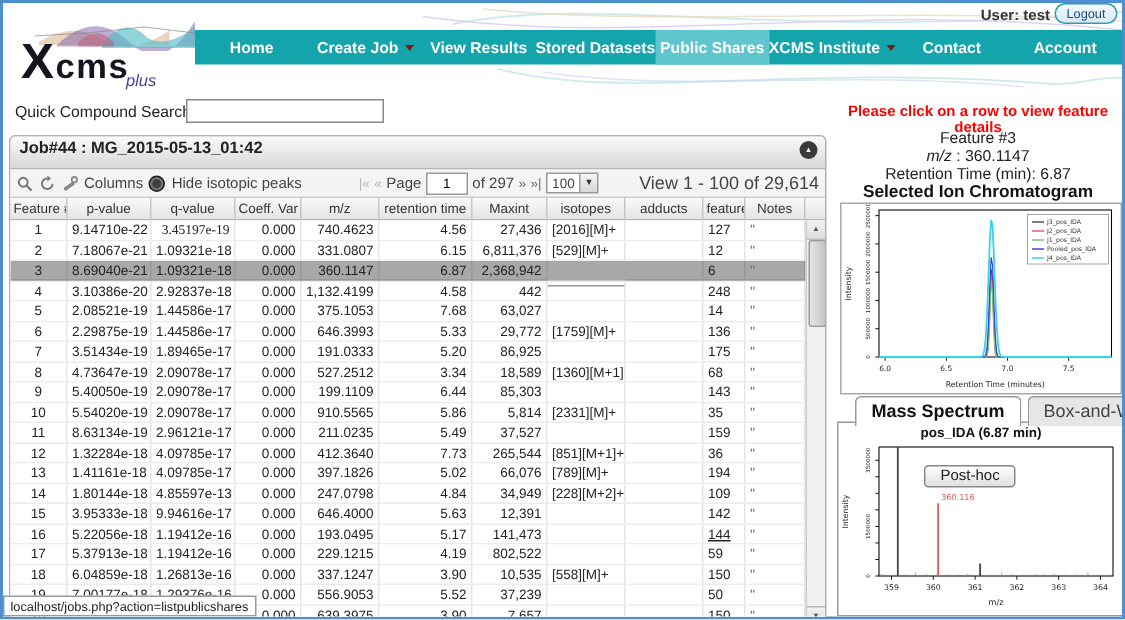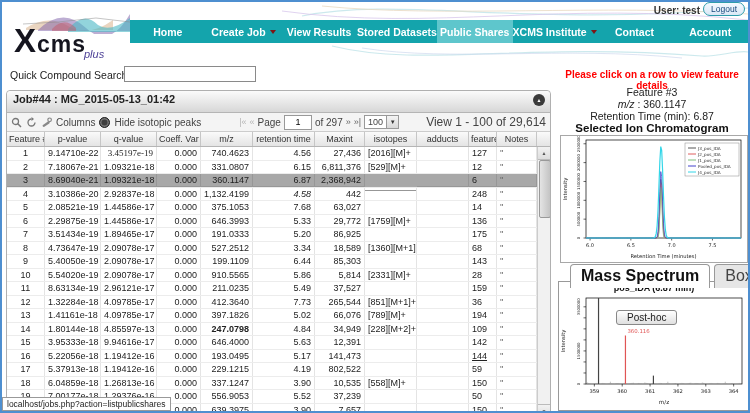--- a/index.html
+++ b/index.html
@@ -68,21 +68,21 @@
   
   .rline{position:absolute;left:550px;width:200px;text-align:center;color:#222;}
   .prompt{top:67px;color:#ff0000;font-weight:bold;font-size:10px;}
   .feat-title{top:84px;font-size:10.5px;}
   .mz-line{top:96px;font-size:10.5px;}
   .mz-line .it{font-style:italic;}
   .rt-line{top:108px;font-size:10.5px;}
   .sic-title{top:120px;font-size:11.5px;font-weight:bold;color:#111;}
   .sic-box{position:absolute;left:558px;top:133px;width:186px;height:126px;border:1px solid #a8a8a8;background:#fff;}
   .tabs{position:absolute;left:568px;top:262px;display:flex;z-index:3;}
-  .tab{font-size:16px;padding:2px 10px 3px;border:1px solid #999;border-bottom:none;border-radius:4px 4px 0 0;
+  .tab{font-size:12px;padding:2px 10px 3px;border:1px solid #999;border-bottom:none;border-radius:4px 4px 0 0;
     background:#e6e6e6;color:#444;margin-right:4px;cursor:pointer;white-space:nowrap;}
   .tab.active{background:#fff;font-weight:bold;color:#111;}
   .spec-panel{position:absolute;left:556px;top:279px;width:190px;height:128px;border:1px solid #999;background:#fff;z-index:2;}
   .spec-title{text-align:center;font-size:9px;font-weight:bold;color:#111;margin-top:1px;}
   .posthoc{position:absolute;left:614px;top:272px;z-index:6;font-size:10px;padding:1px 10px;}
   svg text{font-family:"DejaVu Sans",sans-serif;}
 </style>
 </head>
 <body>
 
@@ -236,21 +236,21 @@
           <div class="tcell lft" style="width: 52px;"></div>
           <div class="tcell lft" style="width: 28px;">6</div>
           <div class="tcell lft" style="width: 40px; color: rgb(102, 102, 102);">''</div>
         </div>
         <div class="trow">
           <div class="tcell ctr" style="width: 38px;">4</div>
           <div class="tcell num" style="width: 56px;">3.10386e-20</div>
           <div class="tcell num" style="width: 56px;">2.92837e-18</div>
           <div class="tcell num" style="width: 44px;">0.000</div>
           <div class="tcell num" style="width: 52px;">1,132.4199</div>
-          <div class="tcell num" style="width: 62px; font-style: italic;">4.58</div>
+          <div class="tcell num" style="width: 62px;">4.58</div>
           <div class="tcell num" style="width: 50px;">442</div>
           <div class="tcell lft" style="width: 52px;"></div>
           <div class="tcell lft" style="width: 52px;"></div>
           <div class="tcell lft" style="width: 28px;">248</div>
           <div class="tcell lft" style="width: 40px; color: rgb(102, 102, 102);">''</div>
         </div>
         <div class="trow">
           <div class="tcell ctr" style="width: 38px;">5</div>
           <div class="tcell num" style="width: 56px;">2.08521e-19</div>
           <div class="tcell num" style="width: 56px;">1.44586e-17</div>
@@ -318,21 +318,21 @@
         <div class="trow">
           <div class="tcell ctr" style="width: 38px;">10</div>
           <div class="tcell num" style="width: 56px;">5.54020e-19</div>
           <div class="tcell num" style="width: 56px;">2.09078e-17</div>
           <div class="tcell num" style="width: 44px;">0.000</div>
           <div class="tcell num" style="width: 52px;">910.5565</div>
           <div class="tcell num" style="width: 62px;">5.86</div>
           <div class="tcell num" style="width: 50px;">5,814</div>
           <div class="tcell lft" style="width: 52px;">[2331][M]+</div>
           <div class="tcell lft" style="width: 52px;"></div>
-          <div class="tcell lft" style="width: 28px;">28</div>
+          <div class="tcell lft" style="width: 28px;">35</div>
           <div class="tcell lft" style="width: 40px; color: rgb(102, 102, 102);">''</div>
         </div>
         <div class="trow">
           <div class="tcell ctr" style="width: 38px;">11</div>
           <div class="tcell num" style="width: 56px;">8.63134e-19</div>
           <div class="tcell num" style="width: 56px;">2.96121e-17</div>
           <div class="tcell num" style="width: 44px;">0.000</div>
           <div class="tcell num" style="width: 52px;">211.0235</div>
           <div class="tcell num" style="width: 62px;">5.49</div>
           <div class="tcell num" style="width: 50px;">37,527</div>
@@ -365,21 +365,21 @@
           <div class="tcell lft" style="width: 52px;">[789][M]+</div>
           <div class="tcell lft" style="width: 52px;"></div>
           <div class="tcell lft" style="width: 28px;">194</div>
           <div class="tcell lft" style="width: 40px; color: rgb(102, 102, 102);">''</div>
         </div>
         <div class="trow">
           <div class="tcell ctr" style="width: 38px;">14</div>
           <div class="tcell num" style="width: 56px;">1.80144e-18</div>
           <div class="tcell num" style="width: 56px;">4.85597e-13</div>
           <div class="tcell num" style="width: 44px;">0.000</div>
-          <div class="tcell num" style="width: 52px; font-weight: bold;">247.0798</div>
+          <div class="tcell num" style="width: 52px;">247.0798</div>
           <div class="tcell num" style="width: 62px;">4.84</div>
           <div class="tcell num" style="width: 50px;">34,949</div>
           <div class="tcell lft" style="width: 52px;">[228][M+2]+</div>
           <div class="tcell lft" style="width: 52px;"></div>
           <div class="tcell lft" style="width: 28px;">109</div>
           <div class="tcell lft" style="width: 40px; color: rgb(102, 102, 102);">''</div>
         </div>
         <div class="trow">
           <div class="tcell ctr" style="width: 38px;">15</div>
           <div class="tcell num" style="width: 56px;">3.95333e-18</div>

